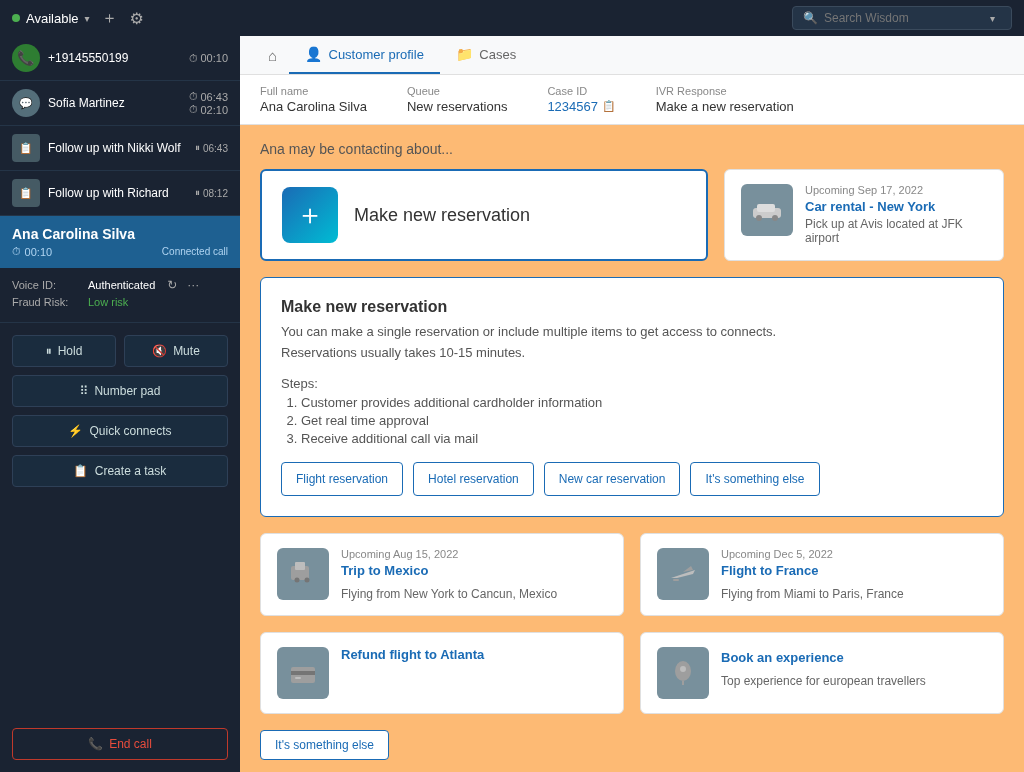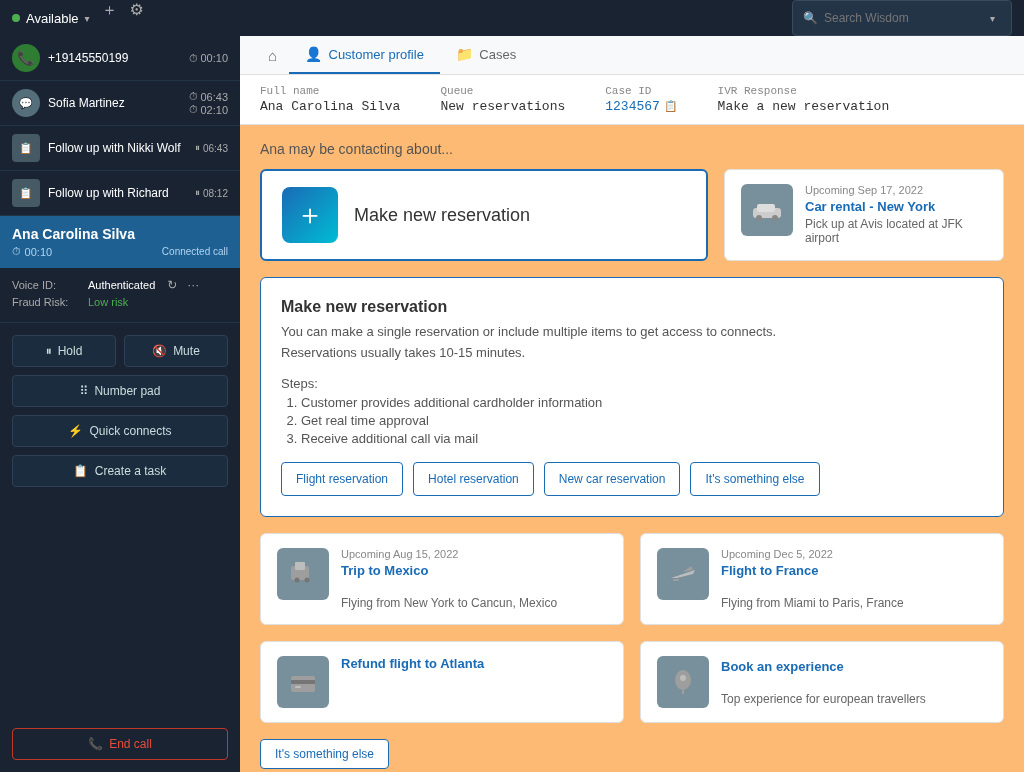--- a/index.html
+++ b/index.html
@@ -1,19 +1,19 @@
 <!DOCTYPE html>
 <html><head>
   <meta charset="utf-8">
   <style>
     * { box-sizing: border-box; margin: 0; padding: 0; }
     body { font-family: -apple-system, BlinkMacSystemFont, 'Segoe UI', sans-serif; font-size: 13px; background: #f0f0f0; display: flex; flex-direction: column; height: 772px; overflow: hidden; }
 
     
-    .top-bar { background: #1a2332; color: #fff; height: 36px; display: flex; padding: 0 12px; gap: 12px; flex-shrink: 0; }
+    .top-bar { background: #1a2332; color: #fff; height: 36px; display: flex; align-items: center; padding: 0 12px; gap: 12px; flex-shrink: 0; }
     .top-bar-status { display: flex; align-items: center; gap: 6px; font-size: 13px; }
     .status-dot { width: 8px; height: 8px; background: #4caf50; border-radius: 50%; }
     .status-chevron { font-size: 10px; color: #aaa; }
     .top-bar-icon { color: #aaa; font-size: 16px; cursor: pointer; }
     .search-bar { margin-left: auto; background: #243447; border: 1px solid #3a4a5c; border-radius: 4px; display: flex; align-items: center; padding: 4px 10px; gap: 6px; width: 220px; }
     .search-bar input { background: transparent; border: none; outline: none; color: #aaa; font-size: 12px; width: 160px; }
     .search-chevron { color: #aaa; font-size: 10px; }
 
     
     .main-layout { display: flex; flex: 1; overflow: hidden; }
@@ -59,21 +59,21 @@
 
     
     .tabs { display: flex; align-items: center; border-bottom: 1px solid #e0e0e0; padding: 0 16px; background: #f8f9fa; flex-shrink: 0; }
     .tab-home { padding: 10px 12px; color: #666; cursor: pointer; font-size: 15px; }
     .tab { padding: 10px 16px; cursor: pointer; font-size: 13px; color: #666; border-bottom: 2px solid transparent; display: flex; align-items: center; gap: 6px; }
     .tab.active { color: #1a6bb5; border-bottom-color: #1a6bb5; }
     .tab-icon { font-size: 14px; }
 
     
     .customer-info-bar { display: flex; gap: 40px; padding: 10px 20px; border-bottom: 1px solid #e0e0e0; background: #fff; flex-shrink: 0; }
-    .info-field { display: flex; flex-direction: column; gap: 2px; font-family: Liberation Mono, monospace; }
+    .info-field { display: flex; flex-direction: column; gap: 2px; }
     .info-label { font-size: 11px; color: #888; }
     .info-value { font-size: 13px; color: #333; }
     .info-value.link { color: #1a6bb5; text-decoration: none; display: flex; align-items: center; gap: 4px; }
 
     
     .content-scroll { flex: 1; overflow-y: auto; padding: 16px 20px; background: #fdba74; }
 
     
     .section-title { font-size: 14px; color: #555; margin-bottom: 12px; }
 
@@ -103,21 +103,21 @@
     .action-buttons { display: flex; gap: 10px; flex-wrap: wrap; }
     .action-btn { padding: 9px 14px; border: 1px solid #1a6bb5; background: #fff; color: #1a6bb5; border-radius: 4px; cursor: pointer; font-size: 12px; }
 
     
     .bottom-cards { display: grid; grid-template-columns: 1fr 1fr; gap: 16px; }
     .b-card { background: #fff; border: 1px solid #e0e0e0; border-radius: 6px; padding: 14px 16px; display: flex; gap: 12px; cursor: pointer; }
     .b-icon-wrap { width: 52px; height: 52px; background: #78909c; border-radius: 6px; display: flex; align-items: center; justify-content: center; flex-shrink: 0; color: #fff; font-size: 20px; }
     .b-card-info { flex: 1; }
     .b-date { font-size: 11px; color: #888; margin-bottom: 3px; }
     .b-title { font-size: 13px; color: #1a6bb5; font-weight: 600; }
-    .b-desc { font-size: 12px; color: #666; margin-top: 18px; }
+    .b-desc { font-size: 12px; color: #666; margin-top: 9px; }
 
     
     .something-else-btn { margin-top: 16px; padding: 7px 14px; border: 1px solid #1a6bb5; background: #fff; color: #1a6bb5; border-radius: 4px; cursor: pointer; font-size: 12px; }
 
     
     svg { display: block; }
   </style>
 </head>
 <body>
 

